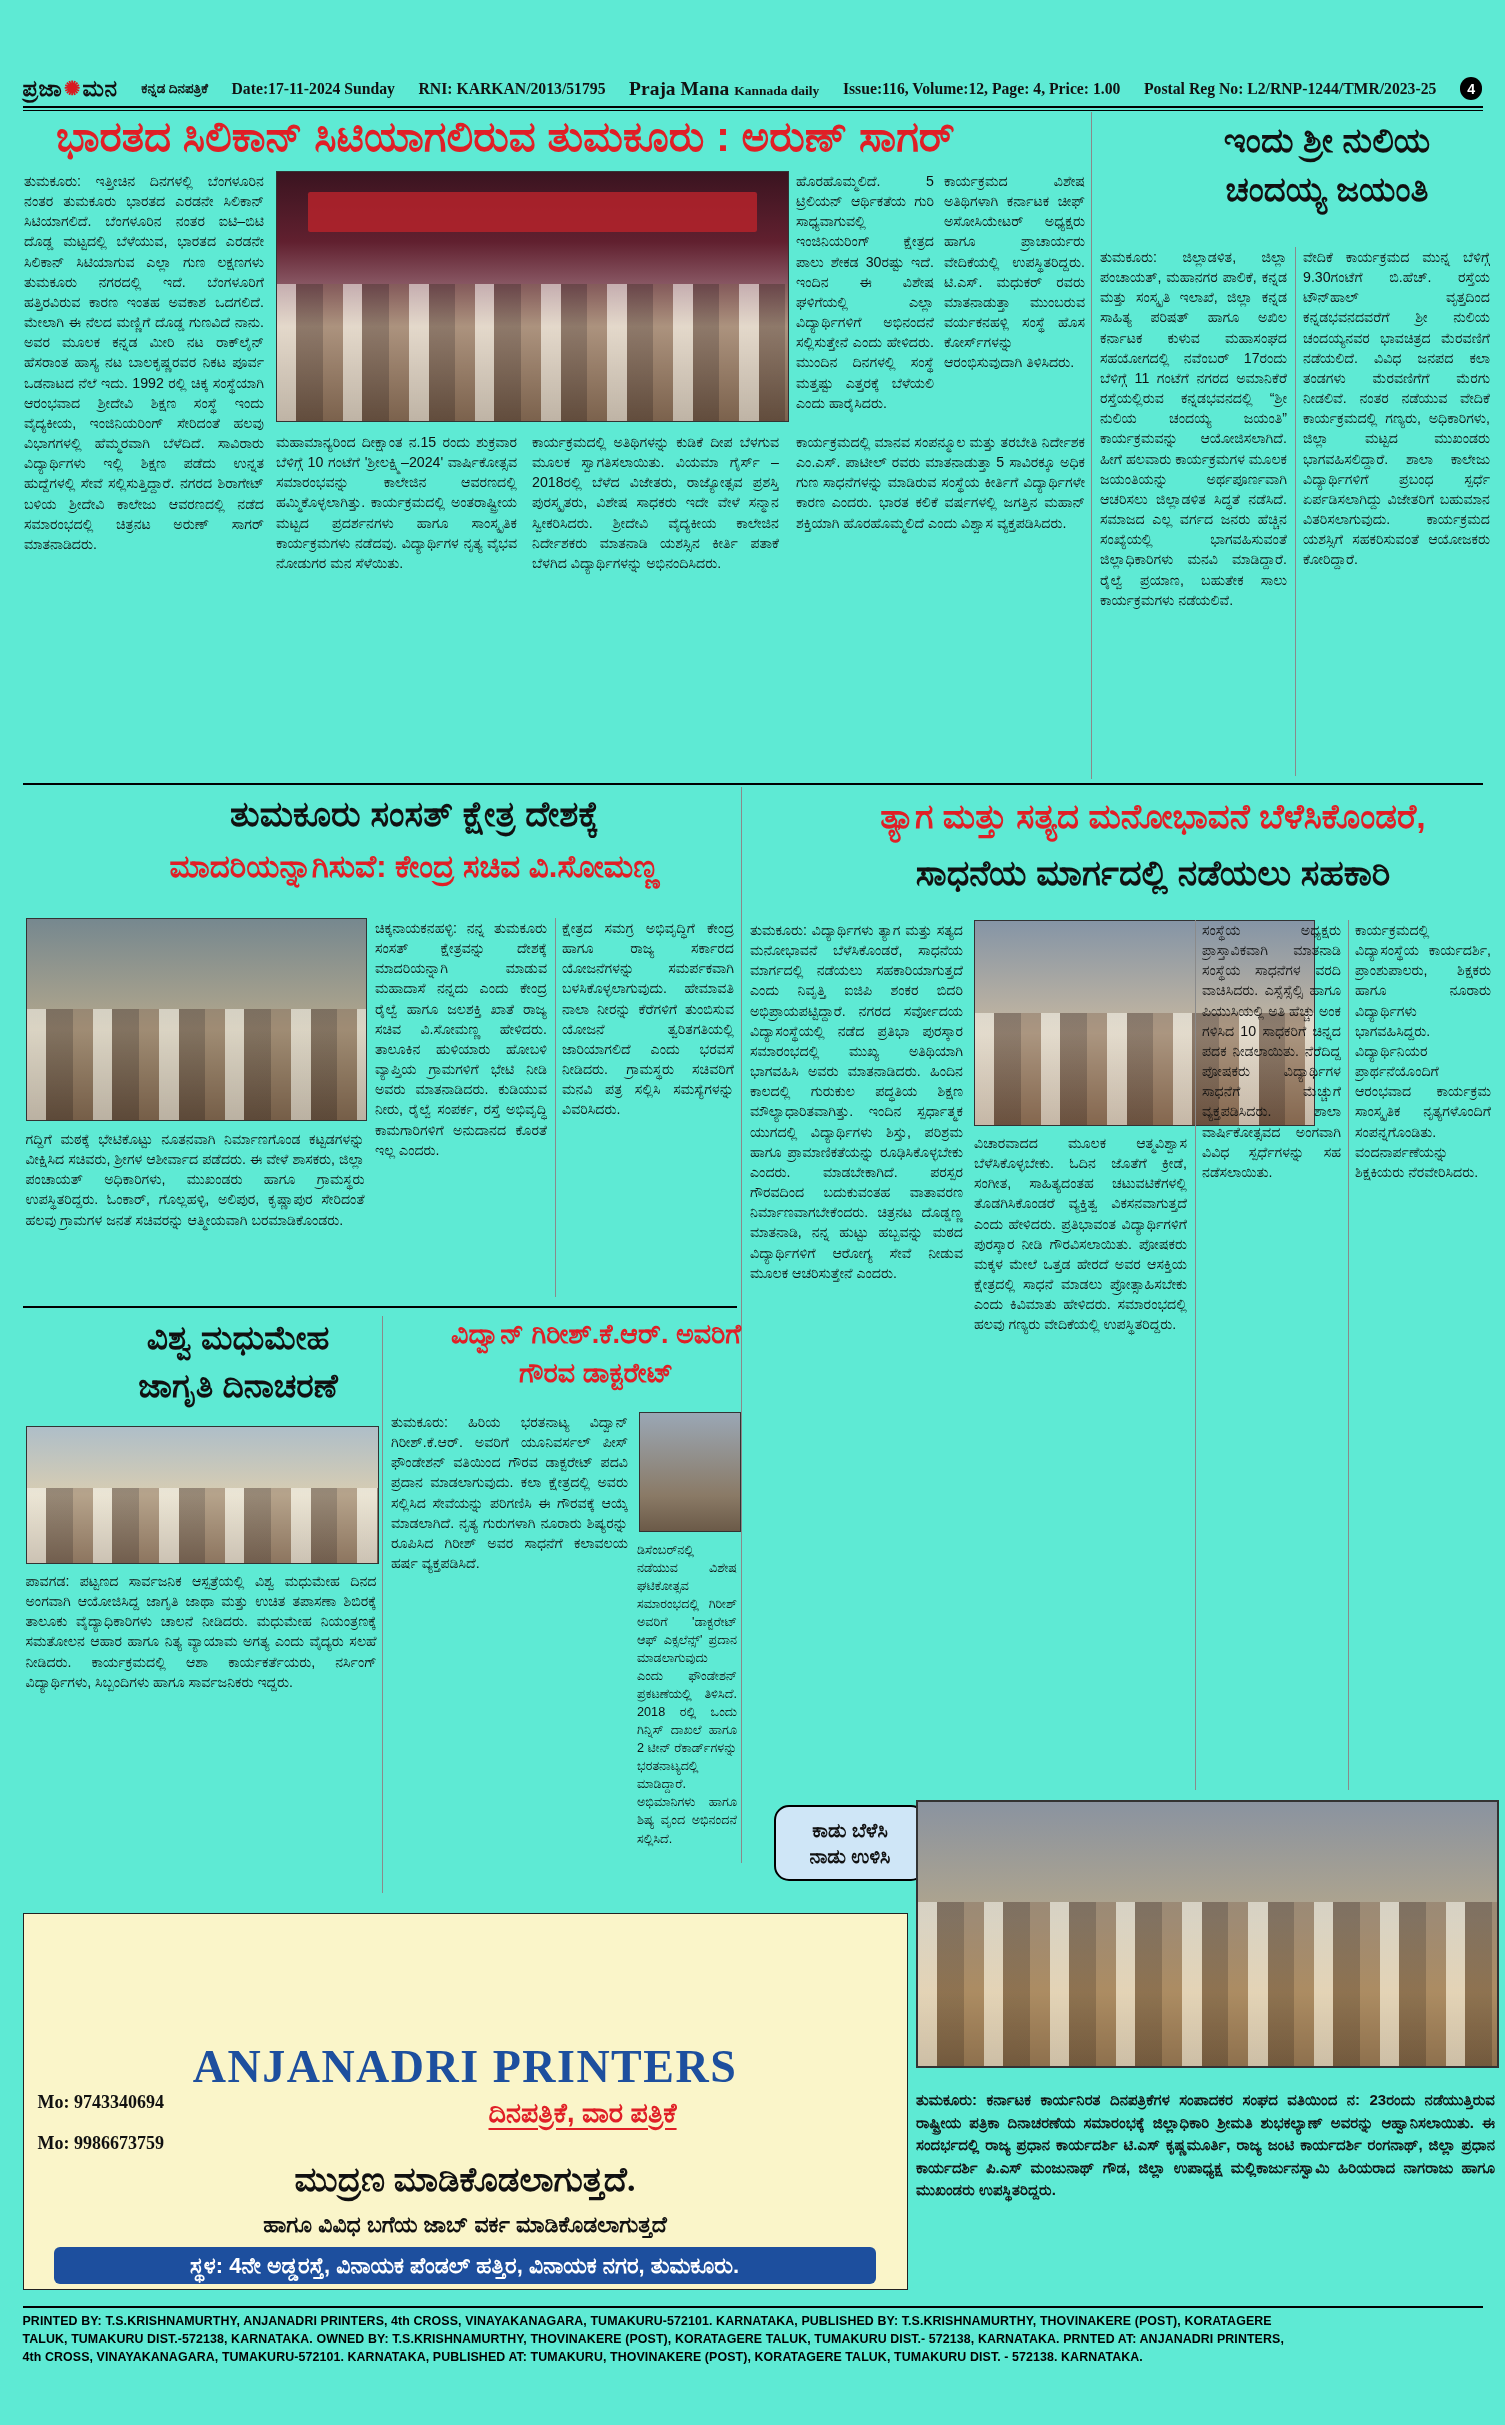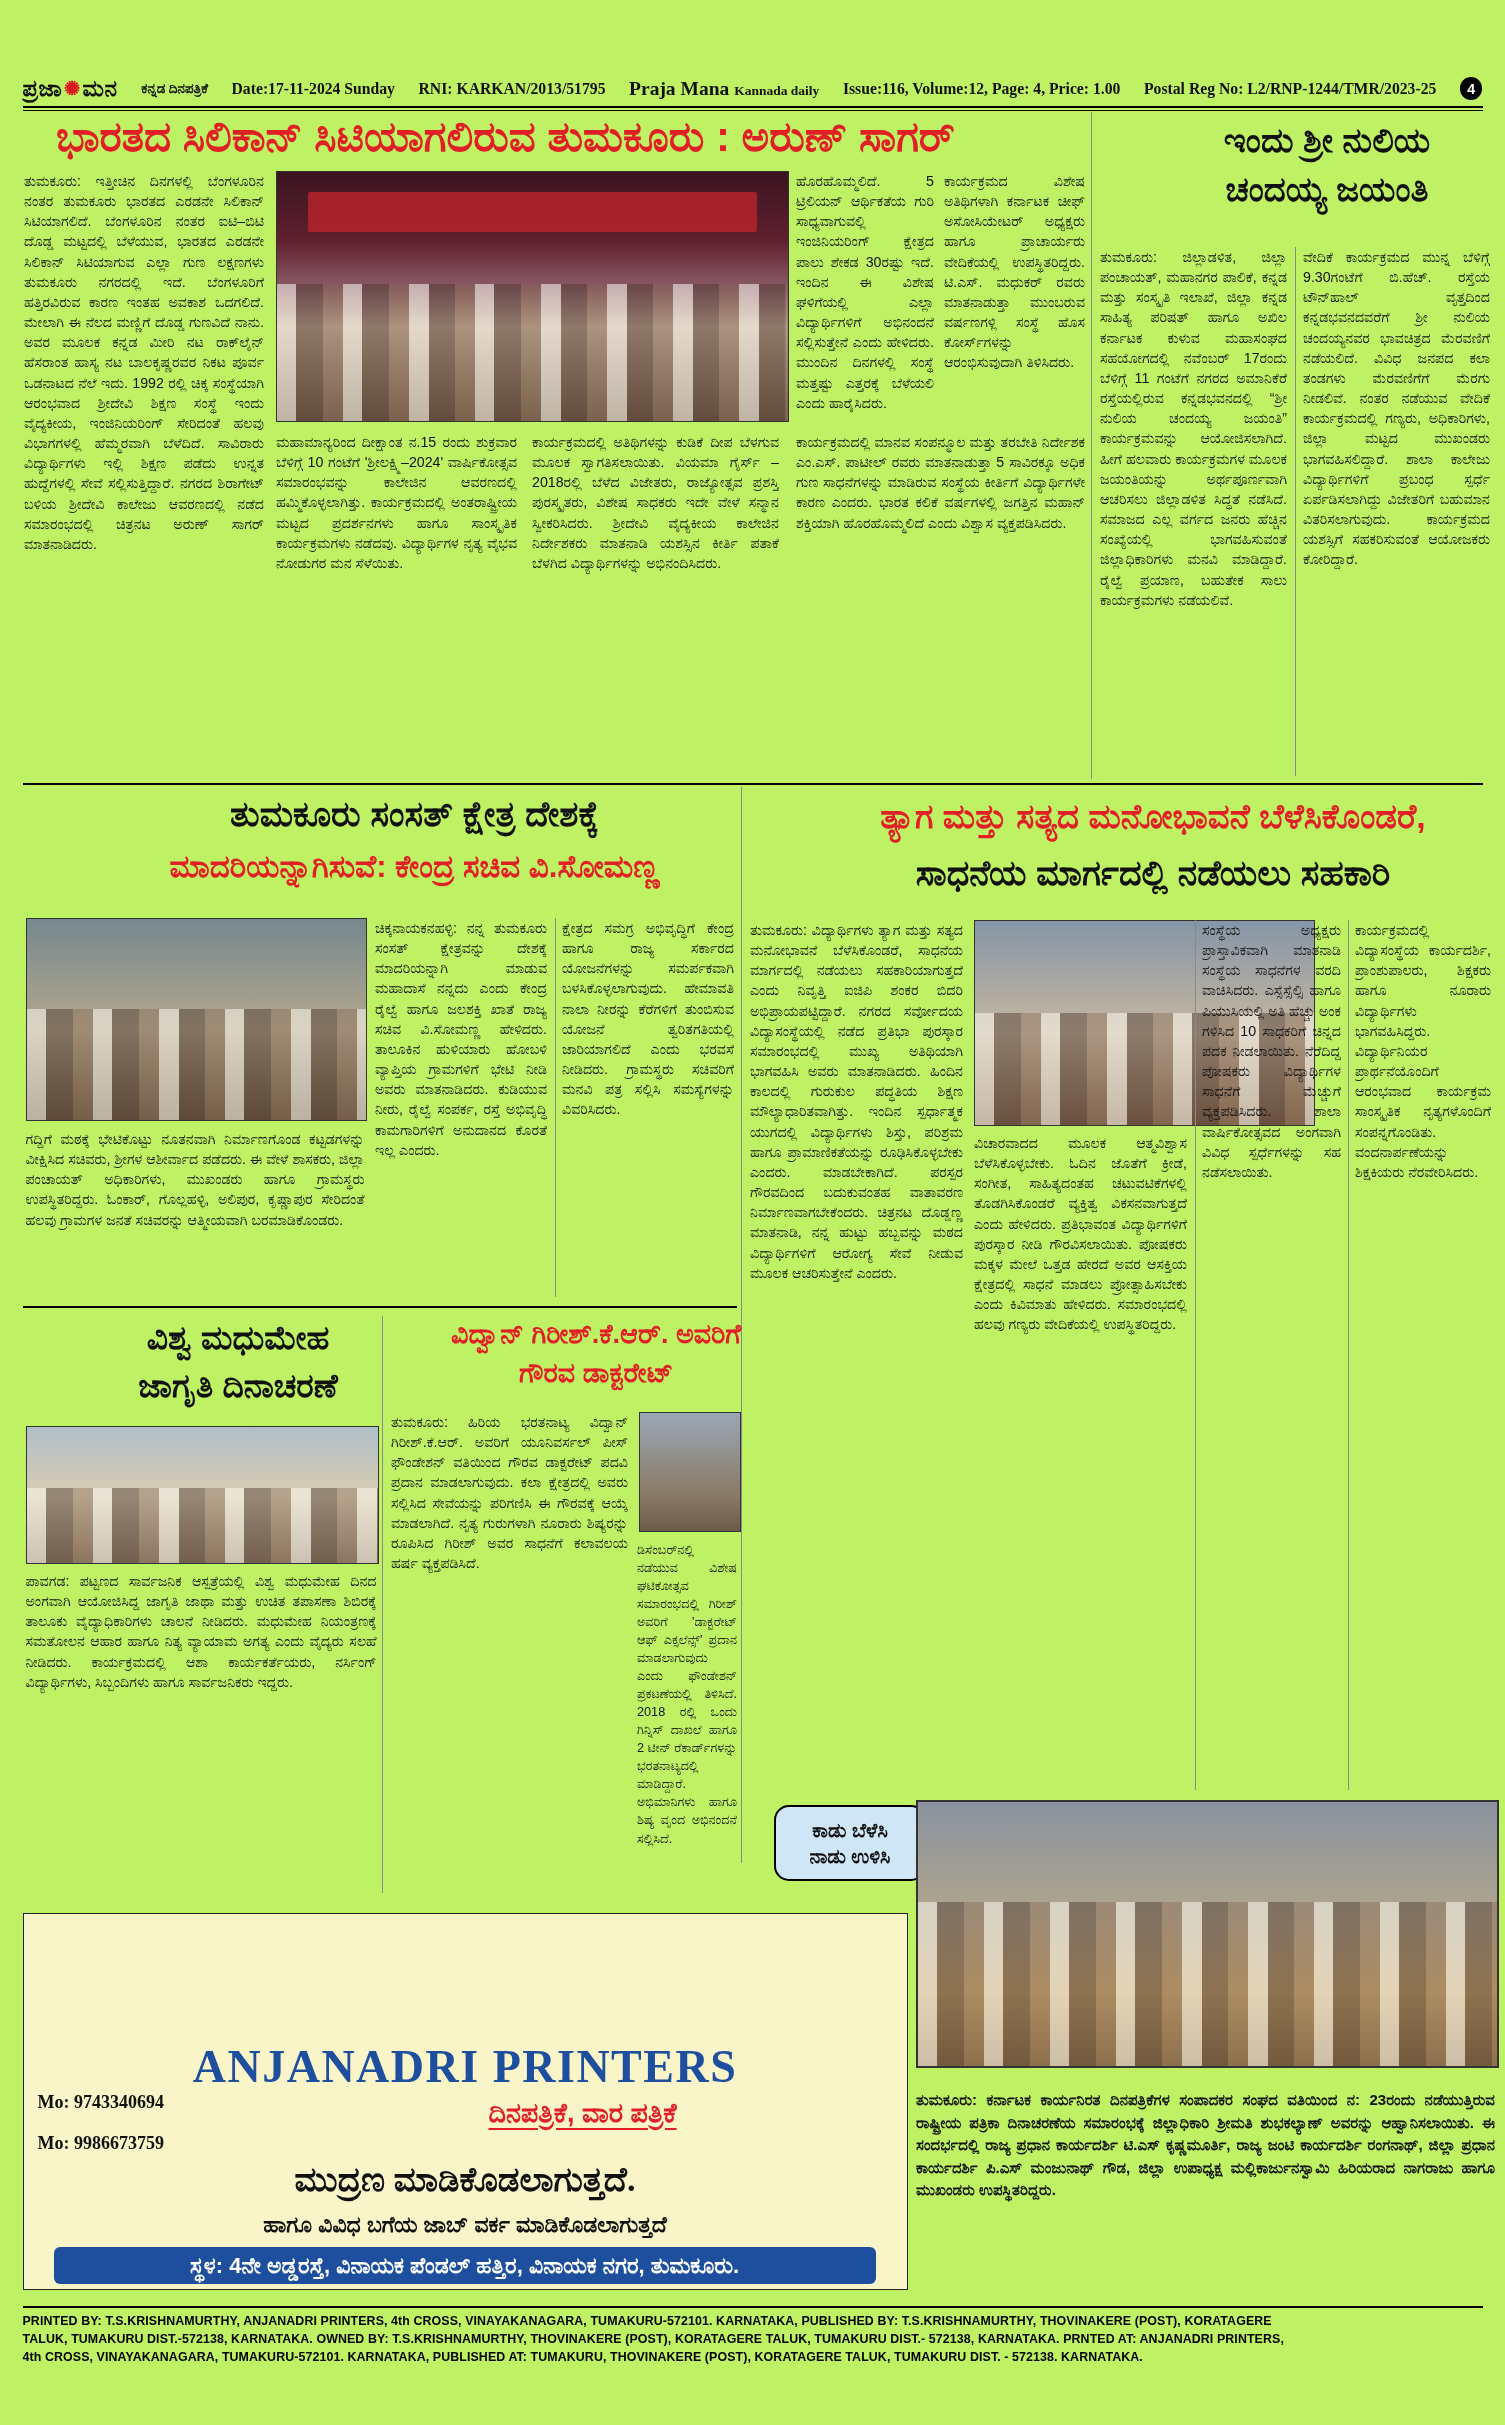--- a/index.html
+++ b/index.html
@@ -1,16 +1,16 @@
 <!DOCTYPE html>
 <html style="font-size:12px"><head>
 <meta charset="utf-8">
 <style>
   html,body{margin:0;padding:0;background:#e8e8e4;}
-  .page{position:relative;width:1505px;height:2426px;background:#bef264;margin:0 auto;
+  .page{position:relative;width:1505px;height:2426px;background:#5eead4;margin:0 auto;
         font-family:"Liberation Sans",sans-serif;color:#111;overflow:hidden;}
   .abs{position:absolute;}
   
   .masthead{left:22.5px;top:72px;width:1460px;height:33px;display:flex;align-items:center;
             justify-content:space-between;font-weight:bold;}
   .logo{font-size:22.5px;font-weight:bold;letter-spacing:0.7px;display:flex;align-items:center;}
   .logo .star{color:#d81a20;font-size:19.5px;margin:0 1.5px;}
   .mh-item{font-size:15.7px;font-family:"Liberation Serif",serif;font-weight:bold;white-space:nowrap;}
   .mh-kn{font-size:13.5px;}
   .mh-name{font-family:"Liberation Serif",serif;font-size:19.5px;font-weight:bold;}
@@ -85,21 +85,21 @@
   <div class="abs hl red" style="left:24px;top:112px;width:1064px;font-size:42px;">ಭಾರತದ ಸಿಲಿಕಾನ್ ಸಿಟಿಯಾಗಲಿರುವ ತುಮಕೂರು : ಅರುಣ್ ಸಾಗರ್</div>
 
   <div class="abs col" style="left:24px;top:171px;width:240px;height:607px;">ತುಮಕೂರು: ಇತ್ತೀಚಿನ ದಿನಗಳಲ್ಲಿ ಬೆಂಗಳೂರಿನ ನಂತರ ತುಮಕೂರು ಭಾರತದ ಎರಡನೇ ಸಿಲಿಕಾನ್ ಸಿಟಿಯಾಗಲಿದೆ. ಬೆಂಗಳೂರಿನ ನಂತರ ಐಟಿ–ಬಿಟಿ ದೊಡ್ಡ ಮಟ್ಟದಲ್ಲಿ ಬೆಳೆಯುವ, ಭಾರತದ ಎರಡನೇ ಸಿಲಿಕಾನ್ ಸಿಟಿಯಾಗುವ ಎಲ್ಲಾ ಗುಣ ಲಕ್ಷಣಗಳು ತುಮಕೂರು ನಗರದಲ್ಲಿ ಇದೆ. ಬೆಂಗಳೂರಿಗೆ ಹತ್ತಿರವಿರುವ ಕಾರಣ ಇಂತಹ ಅವಕಾಶ ಒದಗಲಿದೆ. ಮೇಲಾಗಿ ಈ ನೆಲದ ಮಣ್ಣಿಗೆ ದೊಡ್ಡ ಗುಣವಿದೆ ನಾನು. ಅವರ ಮೂಲಕ ಕನ್ನಡ ಮೀರಿ ನಟ ರಾಕ್‌ಲೈನ್ ಹೆಸರಾಂತ ಹಾಸ್ಯ ನಟ ಬಾಲಕೃಷ್ಣರವರ ನಿಕಟ ಪೂರ್ವ ಒಡನಾಟದ ನೆಲೆ ಇದು. 1992 ರಲ್ಲಿ ಚಿಕ್ಕ ಸಂಸ್ಥೆಯಾಗಿ ಆರಂಭವಾದ ಶ್ರೀದೇವಿ ಶಿಕ್ಷಣ ಸಂಸ್ಥೆ ಇಂದು ವೈದ್ಯಕೀಯ, ಇಂಜಿನಿಯರಿಂಗ್ ಸೇರಿದಂತೆ ಹಲವು ವಿಭಾಗಗಳಲ್ಲಿ ಹೆಮ್ಮರವಾಗಿ ಬೆಳೆದಿದೆ. ಸಾವಿರಾರು ವಿದ್ಯಾರ್ಥಿಗಳು ಇಲ್ಲಿ ಶಿಕ್ಷಣ ಪಡೆದು ಉನ್ನತ ಹುದ್ದೆಗಳಲ್ಲಿ ಸೇವೆ ಸಲ್ಲಿಸುತ್ತಿದ್ದಾರೆ. ನಗರದ ಶಿರಾಗೇಟ್ ಬಳಿಯ ಶ್ರೀದೇವಿ ಕಾಲೇಜು ಆವರಣದಲ್ಲಿ ನಡೆದ ಸಮಾರಂಭದಲ್ಲಿ ಚಿತ್ರನಟ ಅರುಣ್ ಸಾಗರ್ ಮಾತನಾಡಿದರು.</div>
 
   <div class="abs photo p-stage" style="left:276px;top:171px;width:511px;height:249px;">
     <div class="banner"></div>
     <div class="people"></div>
   </div>
 
   <div class="abs col" style="left:796px;top:171px;width:138px;height:252px;">ಹೊರಹೊಮ್ಮಲಿದೆ. 5 ಟ್ರಿಲಿಯನ್ ಆರ್ಥಿಕತೆಯ ಗುರಿ ಸಾಧ್ಯವಾಗುವಲ್ಲಿ ಇಂಜಿನಿಯರಿಂಗ್ ಕ್ಷೇತ್ರದ ಪಾಲು ಶೇಕಡ 30ರಷ್ಟು ಇದೆ. ಇಂದಿನ ಈ ವಿಶೇಷ ಘಳಿಗೆಯಲ್ಲಿ ಎಲ್ಲಾ ವಿದ್ಯಾರ್ಥಿಗಳಿಗೆ ಅಭಿನಂದನೆ ಸಲ್ಲಿಸುತ್ತೇನೆ ಎಂದು ಹೇಳಿದರು. ಮುಂದಿನ ದಿನಗಳಲ್ಲಿ ಸಂಸ್ಥೆ ಮತ್ತಷ್ಟು ಎತ್ತರಕ್ಕೆ ಬೆಳೆಯಲಿ ಎಂದು ಹಾರೈಸಿದರು.</div>
-  <div class="abs col" style="left:944px;top:171px;width:141px;height:252px;">ಕಾರ್ಯಕ್ರಮದ ವಿಶೇಷ ಅತಿಥಿಗಳಾಗಿ ಕರ್ನಾಟಕ ಚೀಫ್ ಅಸೋಸಿಯೇಟರ್ ಅಧ್ಯಕ್ಷರು ಹಾಗೂ ಪ್ರಾಚಾರ್ಯರು ವೇದಿಕೆಯಲ್ಲಿ ಉಪಸ್ಥಿತರಿದ್ದರು. ಟಿ.ಎಸ್. ಮಧುಕರ್ ರವರು ಮಾತನಾಡುತ್ತಾ ಮುಂಬರುವ ವರ್ಷಣಗಳ್ಲಿ ಸಂಸ್ಥೆ ಹೊಸ ಕೋರ್ಸ್‌ಗಳನ್ನು ಆರಂಭಿಸುವುದಾಗಿ ತಿಳಿಸಿದರು.</div>
+  <div class="abs col" style="left:944px;top:171px;width:141px;height:252px;">ಕಾರ್ಯಕ್ರಮದ ವಿಶೇಷ ಅತಿಥಿಗಳಾಗಿ ಕರ್ನಾಟಕ ಚೀಫ್ ಅಸೋಸಿಯೇಟರ್ ಅಧ್ಯಕ್ಷರು ಹಾಗೂ ಪ್ರಾಚಾರ್ಯರು ವೇದಿಕೆಯಲ್ಲಿ ಉಪಸ್ಥಿತರಿದ್ದರು. ಟಿ.ಎಸ್. ಮಧುಕರ್ ರವರು ಮಾತನಾಡುತ್ತಾ ಮುಂಬರುವ ವರ್ಯಕನಹಳ್ಲಿ ಸಂಸ್ಥೆ ಹೊಸ ಕೋರ್ಸ್‌ಗಳನ್ನು ಆರಂಭಿಸುವುದಾಗಿ ತಿಳಿಸಿದರು.</div>
 
   <div class="abs col" style="left:276px;top:432px;width:241px;height:345px;">ಮಹಾಮಾನ್ಯರಿಂದ ದೀಕ್ಷಾಂತ ನ.15 ರಂದು ಶುಕ್ರವಾರ ಬೆಳಿಗ್ಗೆ 10 ಗಂಟೆಗೆ 'ಶ್ರೀಲಕ್ಷ್ಮಿ–2024' ವಾರ್ಷಿಕೋತ್ಸವ ಸಮಾರಂಭವನ್ನು ಕಾಲೇಜಿನ ಆವರಣದಲ್ಲಿ ಹಮ್ಮಿಕೊಳ್ಳಲಾಗಿತ್ತು. ಕಾರ್ಯಕ್ರಮದಲ್ಲಿ ಅಂತರಾಷ್ಟ್ರೀಯ ಮಟ್ಟದ ಪ್ರದರ್ಶನಗಳು ಹಾಗೂ ಸಾಂಸ್ಕೃತಿಕ ಕಾರ್ಯಕ್ರಮಗಳು ನಡೆದವು. ವಿದ್ಯಾರ್ಥಿಗಳ ನೃತ್ಯ ವೈಭವ ನೋಡುಗರ ಮನ ಸೆಳೆಯಿತು.</div>
   <div class="abs col" style="left:532px;top:432px;width:247px;height:345px;">ಕಾರ್ಯಕ್ರಮದಲ್ಲಿ ಅತಿಥಿಗಳನ್ನು ಕುಡಿಕೆ ದೀಪ ಬೆಳಗುವ ಮೂಲಕ ಸ್ವಾಗತಿಸಲಾಯಿತು. ವಿಯಮಾ ಗೈರ್ಸ್ – 2018ರಲ್ಲಿ ಬೆಳೆದ ವಿಜೇತರು, ರಾಜ್ಯೋತ್ಸವ ಪ್ರಶಸ್ತಿ ಪುರಸ್ಕೃತರು, ವಿಶೇಷ ಸಾಧಕರು ಇದೇ ವೇಳೆ ಸನ್ಮಾನ ಸ್ವೀಕರಿಸಿದರು. ಶ್ರೀದೇವಿ ವೈದ್ಯಕೀಯ ಕಾಲೇಜಿನ ನಿರ್ದೇಶಕರು ಮಾತನಾಡಿ ಯಶಸ್ಸಿನ ಕೀರ್ತಿ ಪತಾಕೆ ಬೆಳಗಿದ ವಿದ್ಯಾರ್ಥಿಗಳನ್ನು ಅಭಿನಂದಿಸಿದರು.</div>
   <div class="abs col" style="left:796px;top:432px;width:289px;height:345px;">ಕಾರ್ಯಕ್ರಮದಲ್ಲಿ ಮಾನವ ಸಂಪನ್ಮೂಲ ಮತ್ತು ತರಬೇತಿ ನಿರ್ದೇಶಕ ಎಂ.ಎಸ್. ಪಾಟೀಲ್ ರವರು ಮಾತನಾಡುತ್ತಾ 5 ಸಾವಿರಕ್ಕೂ ಅಧಿಕ ಗುಣ ಸಾಧನೆಗಳನ್ನು ಮಾಡಿರುವ ಸಂಸ್ಥೆಯ ಕೀರ್ತಿಗೆ ವಿದ್ಯಾರ್ಥಿಗಳೇ ಕಾರಣ ಎಂದರು. ಭಾರತ ಕಲಿಕೆ ವರ್ಷಗಳಲ್ಲಿ ಜಗತ್ತಿನ ಮಹಾನ್ ಶಕ್ತಿಯಾಗಿ ಹೊರಹೊಮ್ಮಲಿದೆ ಎಂದು ವಿಶ್ವಾಸ ವ್ಯಕ್ತಪಡಿಸಿದರು.</div>
 
   <div class="abs v-line" style="left:1091px;top:112px;height:667px;"></div>
 
   <div class="abs hl center" style="left:1100px;top:120px;width:390px;font-size:34px;">ಇಂದು ಶ್ರೀ ನುಲಿಯ</div>
   <div class="abs hl center" style="left:1100px;top:169px;width:390px;font-size:34px;">ಚಂದಯ್ಯ ಜಯಂತಿ</div>
   <div class="abs col" style="left:1100px;top:247px;width:187px;height:529px;">ತುಮಕೂರು: ಜಿಲ್ಲಾಡಳಿತ, ಜಿಲ್ಲಾ ಪಂಚಾಯತ್, ಮಹಾನಗರ ಪಾಲಿಕೆ, ಕನ್ನಡ ಮತ್ತು ಸಂಸ್ಕೃತಿ ಇಲಾಖೆ, ಜಿಲ್ಲಾ ಕನ್ನಡ ಸಾಹಿತ್ಯ ಪರಿಷತ್ ಹಾಗೂ ಅಖಿಲ ಕರ್ನಾಟಕ ಕುಳುವ ಮಹಾಸಂಘದ ಸಹಯೋಗದಲ್ಲಿ ನವೆಂಬರ್ 17ರಂದು ಬೆಳಿಗ್ಗೆ 11 ಗಂಟೆಗೆ ನಗರದ ಅಮಾನಿಕೆರೆ ರಸ್ತೆಯಲ್ಲಿರುವ ಕನ್ನಡಭವನದಲ್ಲಿ “ಶ್ರೀ ನುಲಿಯ ಚಂದಯ್ಯ ಜಯಂತಿ” ಕಾರ್ಯಕ್ರಮವನ್ನು ಆಯೋಜಿಸಲಾಗಿದೆ. ಹೀಗೆ ಹಲವಾರು ಕಾರ್ಯಕ್ರಮಗಳ ಮೂಲಕ ಜಯಂತಿಯನ್ನು ಅರ್ಥಪೂರ್ಣವಾಗಿ ಆಚರಿಸಲು ಜಿಲ್ಲಾಡಳಿತ ಸಿದ್ಧತೆ ನಡೆಸಿದೆ. ಸಮಾಜದ ಎಲ್ಲ ವರ್ಗದ ಜನರು ಹೆಚ್ಚಿನ ಸಂಖ್ಯೆಯಲ್ಲಿ ಭಾಗವಹಿಸುವಂತೆ ಜಿಲ್ಲಾಧಿಕಾರಿಗಳು ಮನವಿ ಮಾಡಿದ್ದಾರೆ. ರೈಲ್ವೆ ಪ್ರಯಾಣ, ಬಹುತೇಕ ಸಾಲು ಕಾರ್ಯಕ್ರಮಗಳು ನಡೆಯಲಿವೆ.</div>

